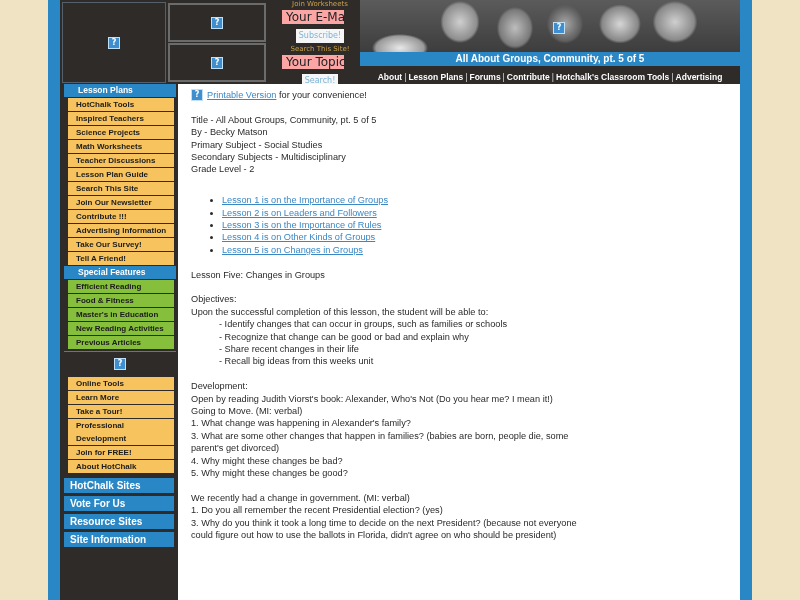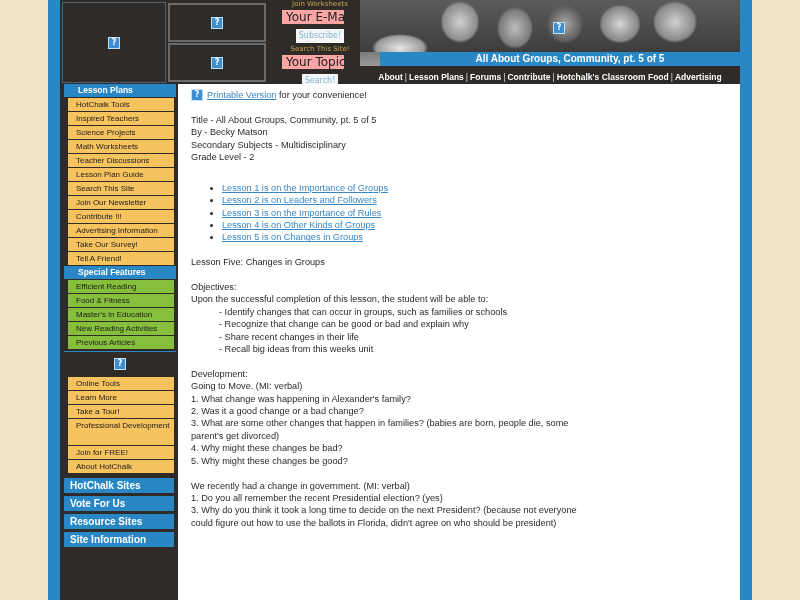--- a/index.html
+++ b/index.html
@@ -25,30 +25,30 @@
   .banner-photo { position:absolute; left:0; top:0; width:100%; height:52px;
      background:
        radial-gradient(ellipse 28px 30px at 100px 22px, #cfcfcf 0%, #8e8e8e 60%, transparent 70%),
        radial-gradient(ellipse 26px 30px at 155px 28px, #bdbdbd 0%, #7b7b7b 60%, transparent 70%),
        radial-gradient(ellipse 26px 28px at 205px 24px, #a8a8a8 0%, #606060 60%, transparent 70%),
        radial-gradient(ellipse 30px 28px at 260px 24px, #d6d6d6 0%, #888 60%, transparent 70%),
        radial-gradient(ellipse 32px 30px at 315px 22px, #cfcfcf 0%, #8a8a8a 60%, transparent 70%),
        radial-gradient(ellipse 40px 20px at 40px 48px, #e8e8e8 0%, #999 60%, transparent 70%),
        linear-gradient(180deg,#5b5b5b,#3d3d3d); }
   .banner-icon { position:absolute; left: 193px; top: 22px; }
-  .banner-title { position:absolute; left:0; top: 52px; width:100%; height: 14px; background: #2a87c6; color:#fff; font-weight:bold; font-size: 10px; line-height: 14px; text-align:center;margin-left:20px; }
+  .banner-title { position:absolute; left:0; top: 52px; width:100%; height: 14px; background: #2a87c6; color:#fff; font-weight:bold; font-size: 10px; line-height: 14px; text-align:center; }
   .topnav { position:absolute; left:300px; top:70px; width:380px; height:14px; background:#2e2b29; color:#fff; font-size:8.5px; font-weight:bold; line-height:14px; text-align:center; white-space:nowrap; }
   .topnav span.sep { color:#ddd; font-weight:normal; padding:0 2px; }
   .topnav a { color:#fff; text-decoration:none; }
 
   
   .sidebar { position:absolute; left: 4px; top: 84px; width: 112px; }
   .sec-head { height: 13px; background:#2a87c6; color:#fff; font-weight:bold; font-size: 8.5px; line-height: 13px; padding-left: 14px; margin-bottom: 1px; }
   .sec-head.first { padding-left: 14px; }
-  .nav-item { height: 13px; margin: 0 2px 1px 4px; font-size: 8px; line-height: 13px; padding-left: 8px; color:#1c1c1c; white-space:nowrap; overflow:hidden; }
+  .nav-item { height: 13px; margin: 0 2px 1px 4px; font-size: 8px; line-height: 13px; padding-left: 8px; color:#1c1c1c; white-space:nowrap; overflow:hidden;font-weight:bold; }
   .nav-item.yellow { background:#f7c35f; }
   .nav-item.green { background:#85bf3b; }
   .nav-item.tall { height: 26px; line-height: 13px; white-space: normal; }
   .side-ad { height: 24px; display:flex; align-items:center; justify-content:center; margin: 2px 0 2px; border-top:1px solid #2a87c6; }
   .site-btn { height: 15px; background:#2a87c6; color:#fff; font-weight:bold; font-size: 10px; line-height: 15px; padding-left: 6px; margin: 2px 0 3px 0; width: 110px; }
 
   
   .content { position:absolute; left: 118px; top: 84px; width: 562px; height: 516px; background:#fff; padding: 5px 0 0 13px; color:#2a2a2a; font-size: 9.2px; line-height: 12.4px; }
   .content p { margin: 0; }
   .gap { height: 12.4px; }
@@ -84,21 +84,21 @@
       <button class="form-btn">Search!</button>
     </div>
 
     <div class="banner">
       <div class="banner-photo"></div>
       <span class="qicon banner-icon">?</span>
       <div class="banner-title">All About Groups, Community, pt. 5 of 5</div>
     </div>
 
     <div class="topnav">
-      <a href="#">About</a><span class="sep">|</span><a href="#">Lesson Plans</a><span class="sep">|</span><a href="#">Forums</a><span class="sep">|</span><a href="#">Contribute</a><span class="sep">|</span><a href="#">Hotchalk's Classroom Food</a><span class="sep">|</span><a href="#">Advertising</a>
+      <a href="#">About</a><span class="sep">|</span><a href="#">Lesson Plans</a><span class="sep">|</span><a href="#">Forums</a><span class="sep">|</span><a href="#">Contribute</a><span class="sep">|</span><a href="#">Hotchalk's Classroom Tools</a><span class="sep">|</span><a href="#">Advertising</a>
     </div>
 
     <div class="sidebar">
       <div class="sec-head first">Lesson Plans</div>
       <div class="nav-item yellow">HotChalk Tools</div>
       <div class="nav-item yellow">Inspired Teachers</div>
       <div class="nav-item yellow">Science Projects</div>
       <div class="nav-item yellow">Math Worksheets</div>
       <div class="nav-item yellow">Teacher Discussions</div>
       <div class="nav-item yellow">Lesson Plan Guide</div>
@@ -136,20 +136,21 @@
 
     <div class="content">
       <div class="print-row">
         <span class="qicon">?</span>
         <a href="#" class="link">Printable Version</a>
         <span style="white-space:pre"> for your convenience!</span>
       </div>
       <div class="gap"></div>
       <p>Title - All About Groups, Community, pt. 5 of 5</p>
       <p>By - Becky Matson</p>
+      <p>Primary Subject - Social Studies</p>
       <p>Secondary Subjects - Multidisciplinary</p>
       <p>Grade Level - 2</p>
       <div class="gap"></div>
       <div style="height:6px"></div>
       <ul class="lessons">
         <li><a href="#" class="link">Lesson 1 is on the Importance of Groups</a></li>
         <li><a href="#" class="link">Lesson 2 is on Leaders and Followers</a></li>
         <li><a href="#" class="link">Lesson 3 is on the Importance of Rules</a></li>
         <li><a href="#" class="link">Lesson 4 is on Other Kinds of Groups</a></li>
         <li><a href="#" class="link">Lesson 5 is on Changes in Groups</a></li>
@@ -158,23 +159,23 @@
       <p>Lesson Five: Changes in Groups</p>
       <div class="gap"></div>
       <p>Objectives:</p>
       <p>Upon the successful completion of this lesson, the student will be able to:</p>
       <p class="indent">- Identify changes that can occur in groups, such as families or schools</p>
       <p class="indent">- Recognize that change can be good or bad and explain why</p>
       <p class="indent">- Share recent changes in their life</p>
       <p class="indent">- Recall big ideas from this weeks unit</p>
       <div class="gap"></div>
       <p>Development:</p>
+      <p>Open by reading Judith Viorst's book: Alexander, Who's Not (Do you hear me? I mean it!)</p>
       <p>Going to Move. (MI: verbal)</p>
       <p>1. What change was happening in Alexander's family?</p>
-      <p>2. Was it a good change or a bad change?</p>
       <p>3. What are some other changes that happen in families? (babies are born, people die, some</p>
       <p>parent's get divorced)</p>
       <p>4. Why might these changes be bad?</p>
       <p>5. Why might these changes be good?</p>
       <div class="gap"></div>
       <p>We recently had a change in government. (MI: verbal)</p>
       <p>1. Do you all remember the recent Presidential election? (yes)</p>
       <p>3. Why do you think it took a long time to decide on the next President? (because not everyone</p>
       <p>could figure out how to use the ballots in Florida, didn't agree on who should be president)</p>
     </div>

